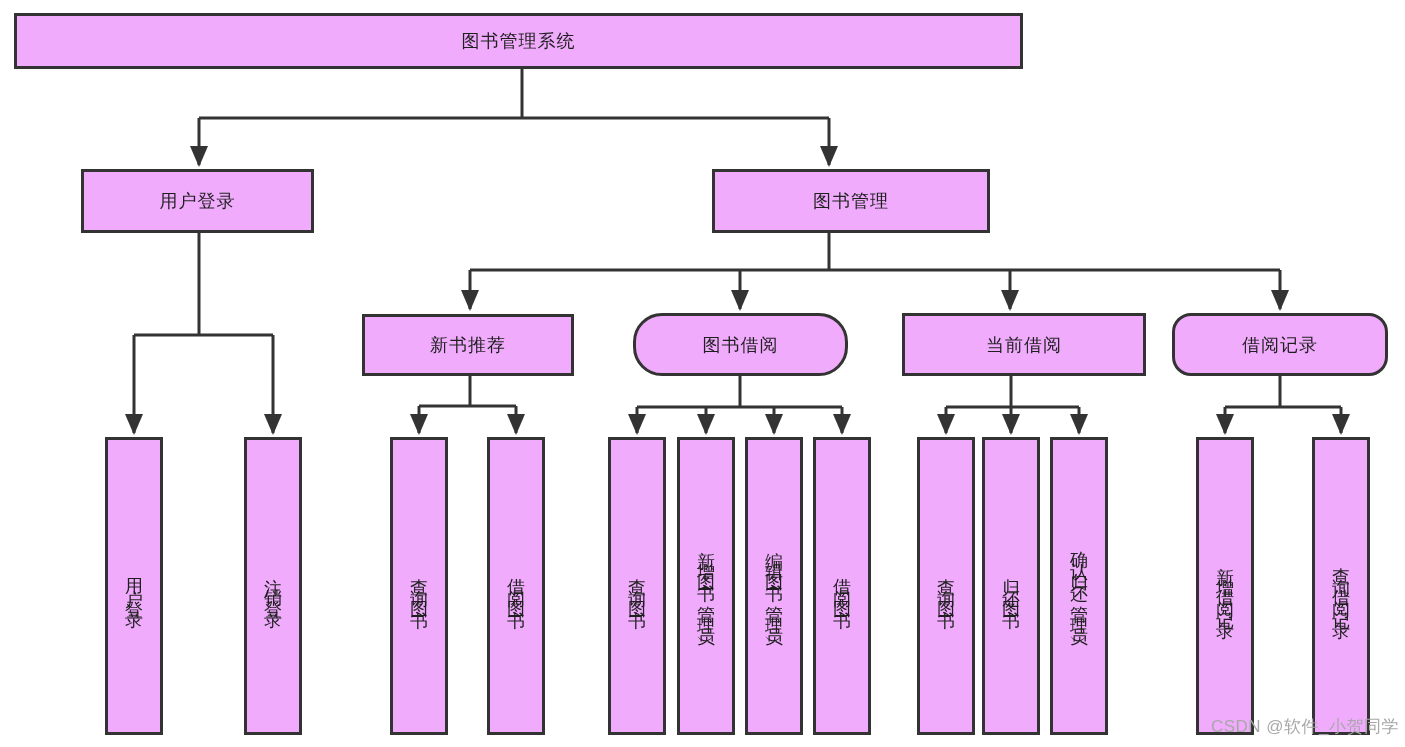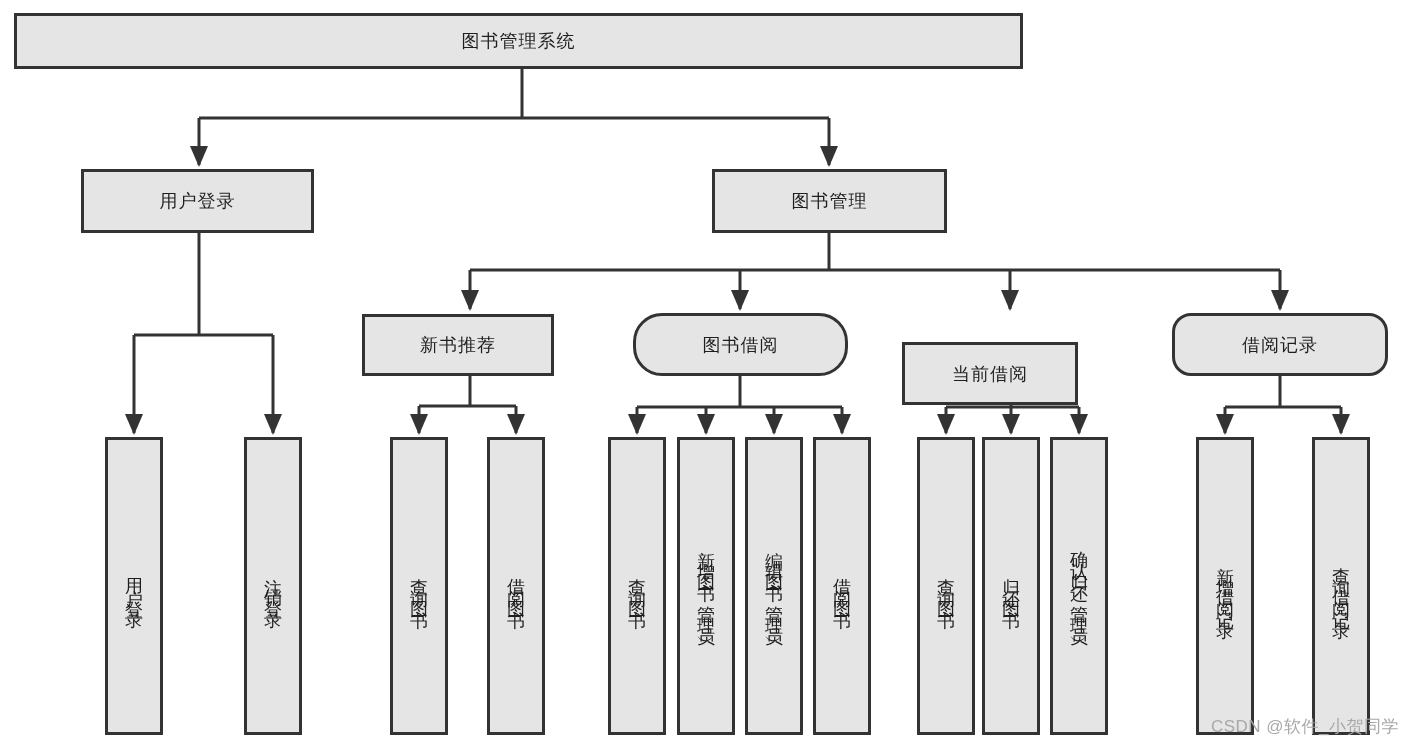--- a/index.html
+++ b/index.html
@@ -18,21 +18,21 @@
   #wires {
     position: absolute;
     left: 0; top: 0;
     width: 1405px; height: 747px;
     z-index: 1;
   }
   .box {
     position: absolute;
     box-sizing: border-box;
     border: 3px solid #333333;
-    background: #e5e5e5;
+    background: #f0abfc;
     color: #1f1f1f;
     display: flex;
     align-items: center;
     justify-content: center;
     z-index: 2;
   }
   .h-box {
     font-size: 18px;
     letter-spacing: 1px;
     text-align: center;
@@ -43,24 +43,24 @@
     width: 58px;
     writing-mode: vertical-rl;
     font-size: 18px;
     letter-spacing: 11px;
     line-height: 1;
     text-indent: 0;
   }
   
   #n-root   { left: 14px;  top: 13px;  width: 1009px; height: 56px; }
   #n-login  { left: 81px;  top: 169px; width: 233px;  height: 64px; }
-  #n-mgmt   { left: 712px; top: 169px; width: 235px;  height: 64px; }
-  #n-newrec { left: 362px; top: 314px; width: 192px;  height: 62px; }
+  #n-mgmt   { left: 712px; top: 169px; width: 278px;  height: 64px; }
+  #n-newrec { left: 362px; top: 314px; width: 212px;  height: 62px; }
   #n-borrow { left: 633px; top: 313px; width: 215px;  height: 63px; border-radius: 29px; }
-  #n-current{ left: 902px; top: 313px; width: 176px;  height: 63px; margin-top: 29px; }
+  #n-current{ left: 902px; top: 313px; width: 244px;  height: 63px; }
   #n-records{ left: 1172px;top: 313px; width: 216px;  height: 63px; border-radius: 19px; }
 
   #l-userlogin   { left: 105px;  }
   #l-logout      { left: 244px;  }
   #l-query1      { left: 390px;  }
   #l-borrow1     { left: 487px;  }
   #l-query2      { left: 608px;  }
   #l-addbook     { left: 677px;  }
   #l-editbook    { left: 745px;  }
   #l-borrow2     { left: 813px;  }

